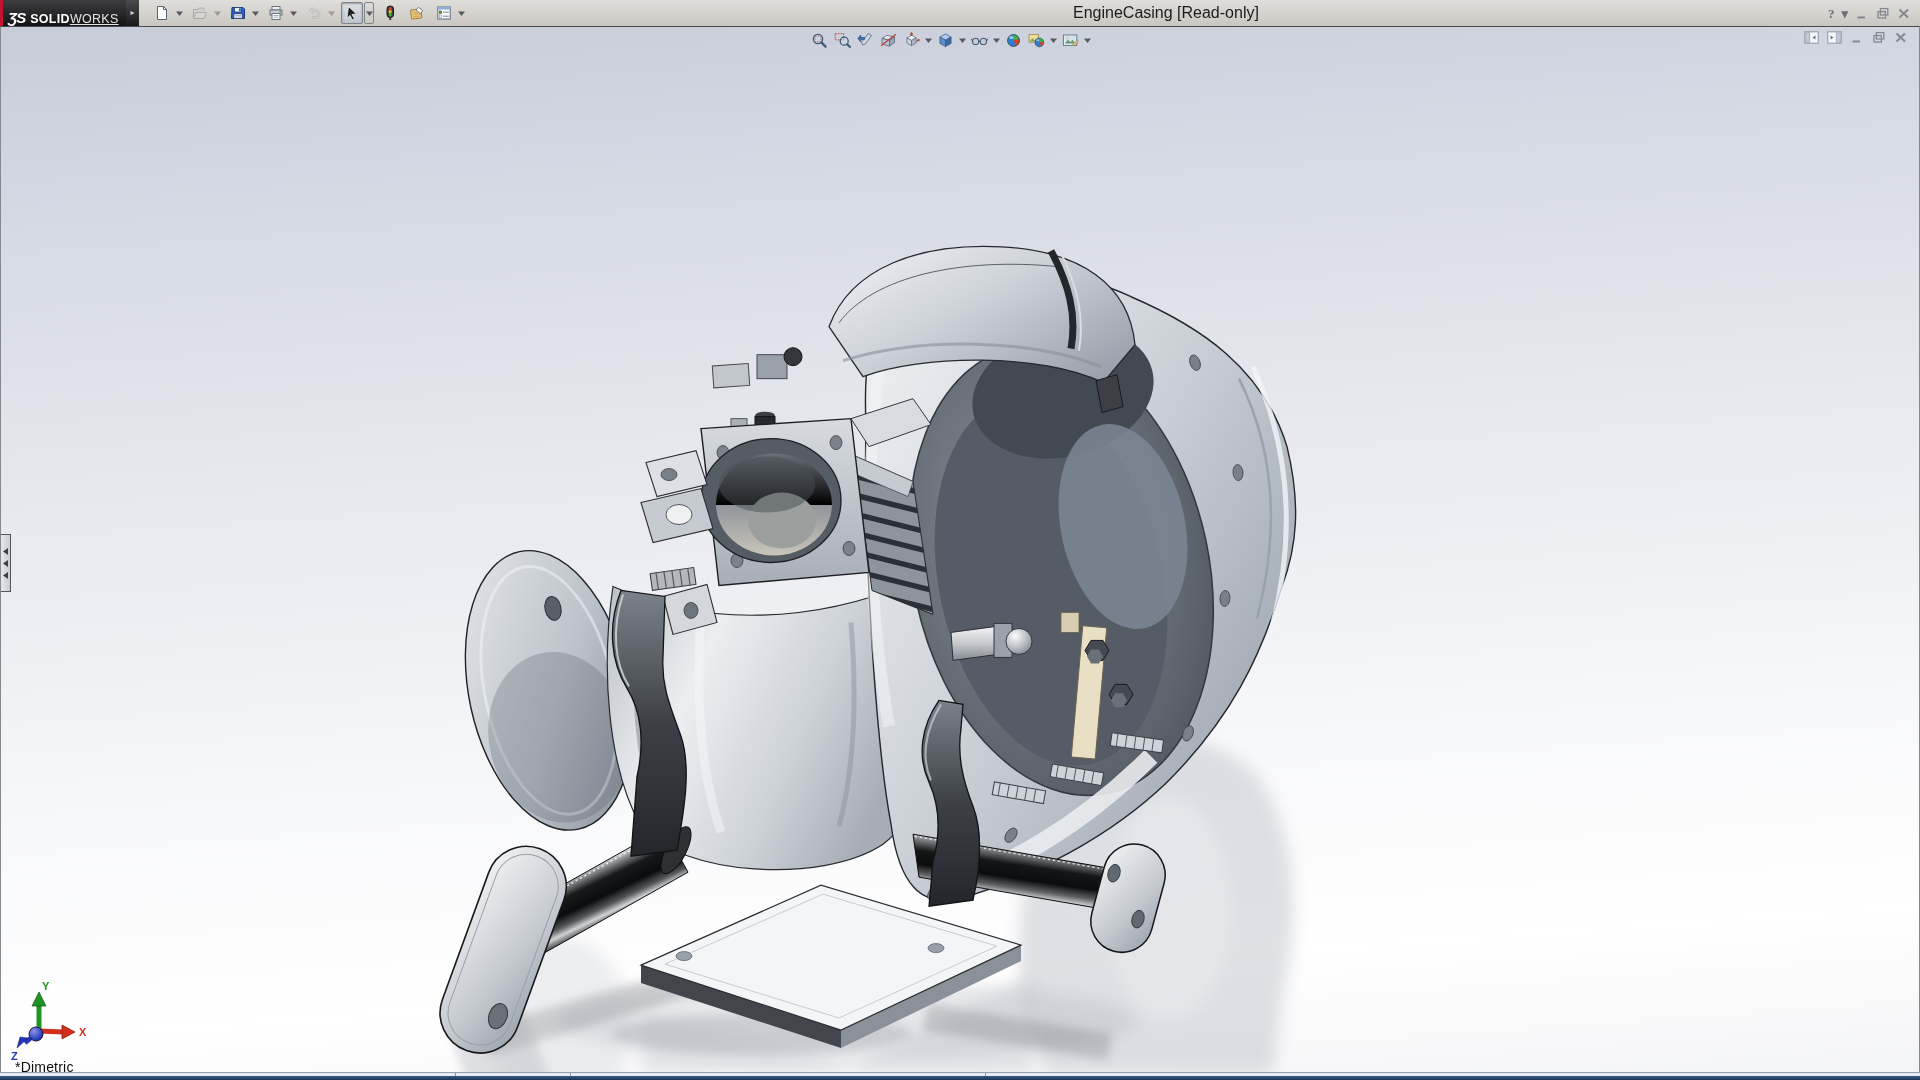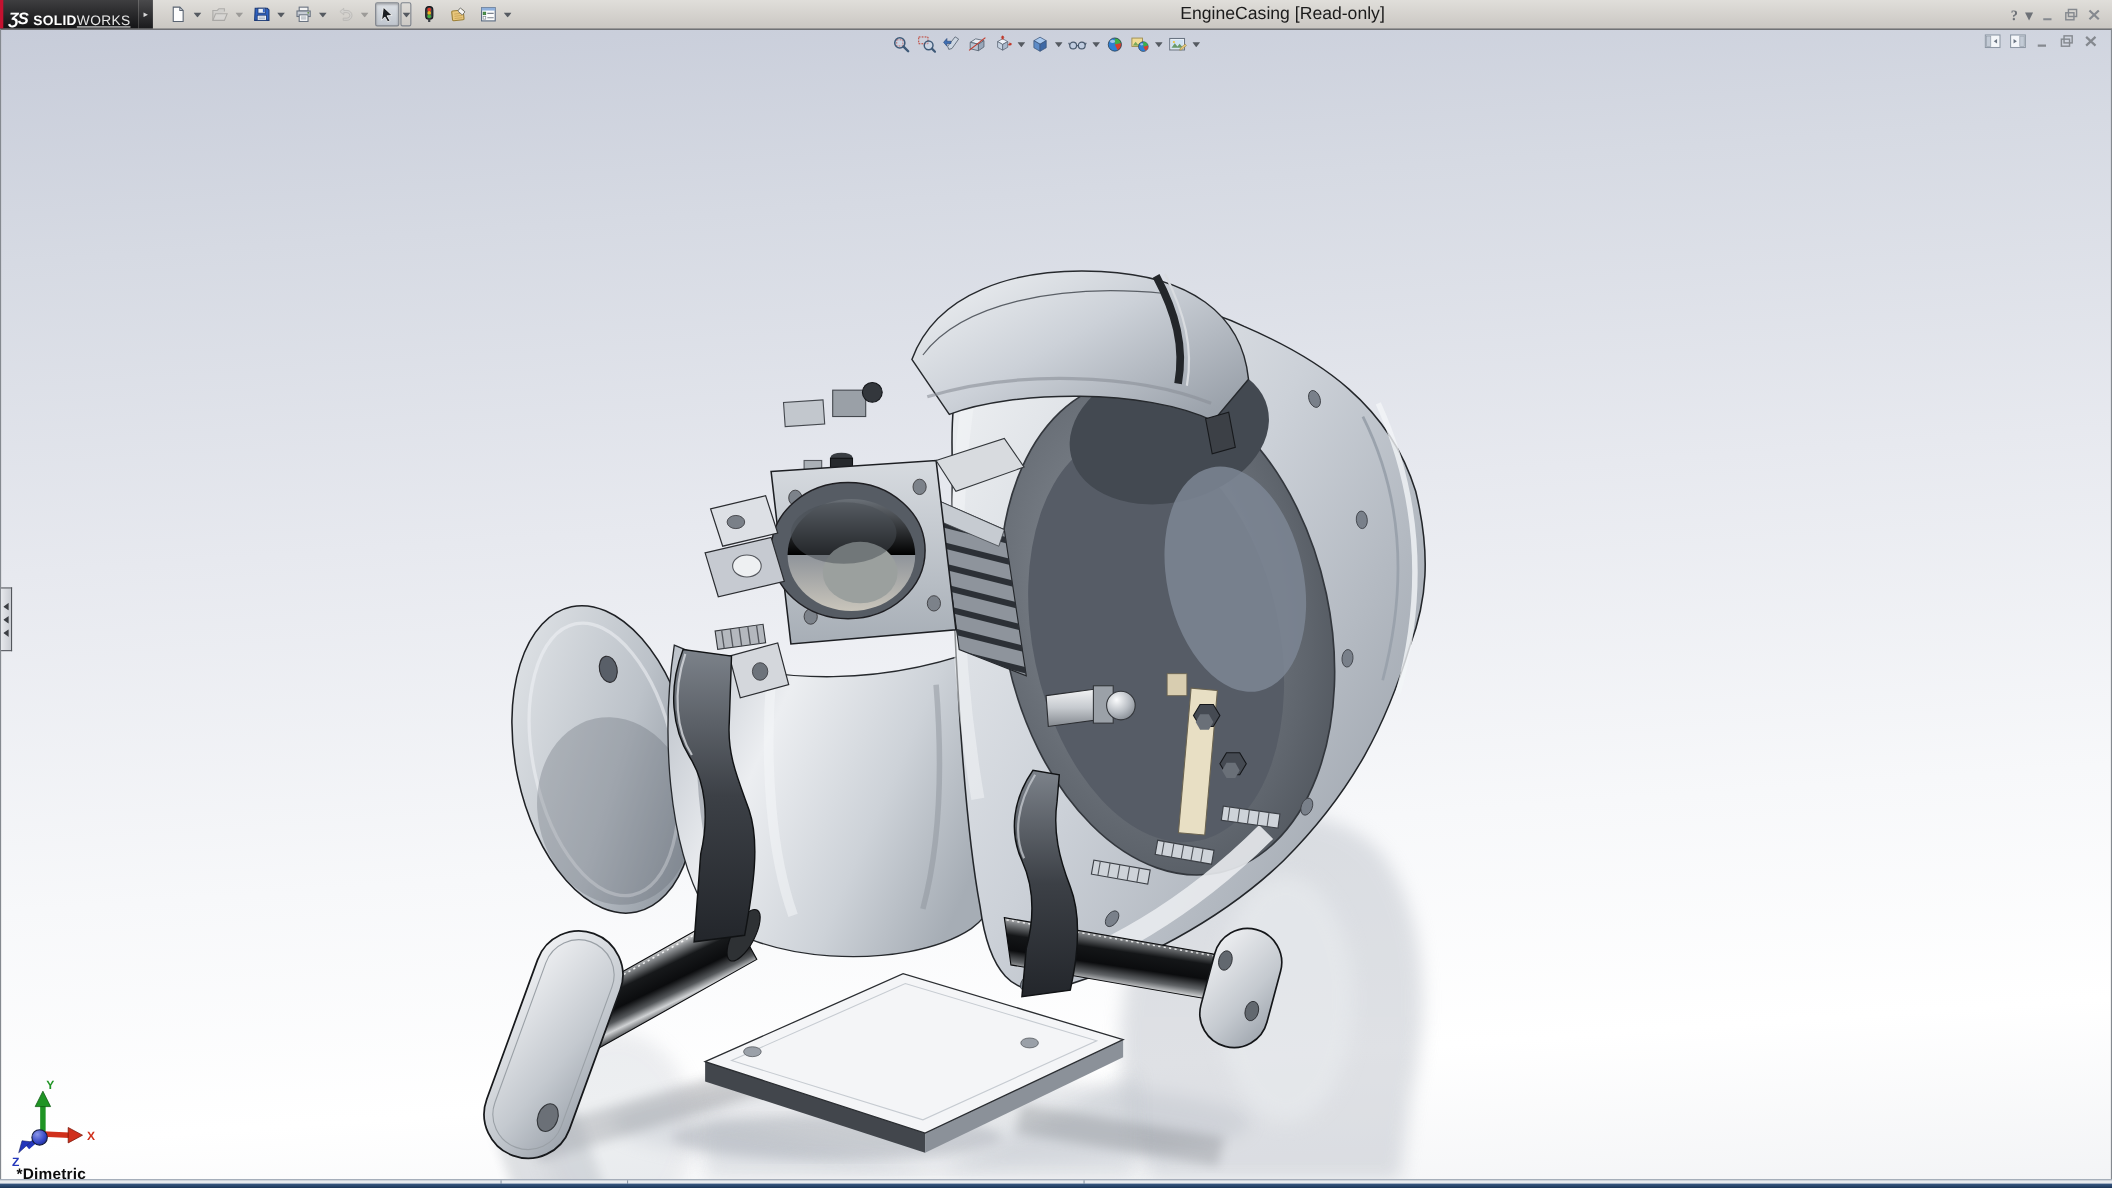--- a/index.html
+++ b/index.html
@@ -39,21 +39,21 @@
     background:linear-gradient(176deg,#c7ccd9 0%,#d6dae3 18%,#e7e9ef 42%,#f7f8fa 68%,#ffffff 86%,#f3f4f6 100%);}
   .scene{position:absolute;inset:0;width:100%;height:100%;}
   .headsup{position:absolute;left:806px;top:2px;display:flex;align-items:center;}
   .hu-btn{width:22px;height:22px;display:flex;align-items:center;justify-content:center;
     background:none;border:none;padding:0;margin-left:1px;cursor:pointer;}
   .doc-controls{position:absolute;top:4px;right:11px;display:flex;align-items:center;gap:8px;color:#9aa1ab;}
   .left-tab{position:absolute;left:0;top:507px;width:9px;height:56px;
     background:linear-gradient(90deg,#e6e8ec,#c9ccd2);border:1px solid #53565c;border-left:none;
     display:flex;flex-direction:column;align-items:center;justify-content:center;gap:5px;cursor:pointer;}
   .left-tab svg{display:block;}
-  .view-label{position:absolute;left:14px;top:1032px;font-size:14px;font-weight:700;color:#0c0c0c;letter-spacing:.2px;}
+  .view-label{position:absolute;left:14px;top:1032px;font-size:14px;font-weight:400;color:#0c0c0c;letter-spacing:.2px;}
   .triad{position:absolute;left:4px;top:953px;}
 
   
   .statusbar{position:absolute;left:0;right:0;bottom:0;height:7px;background:#e7eaee;border-top:1px solid #949fac;}
   .statusbar .navy{position:absolute;left:0;right:0;bottom:0;height:4px;background:linear-gradient(#3a5a84,#1a3557);}
   .statusbar .div{position:absolute;top:0;width:1px;height:3px;background:#8c97a5;}
 </style>
 </head>
 <body>
 

